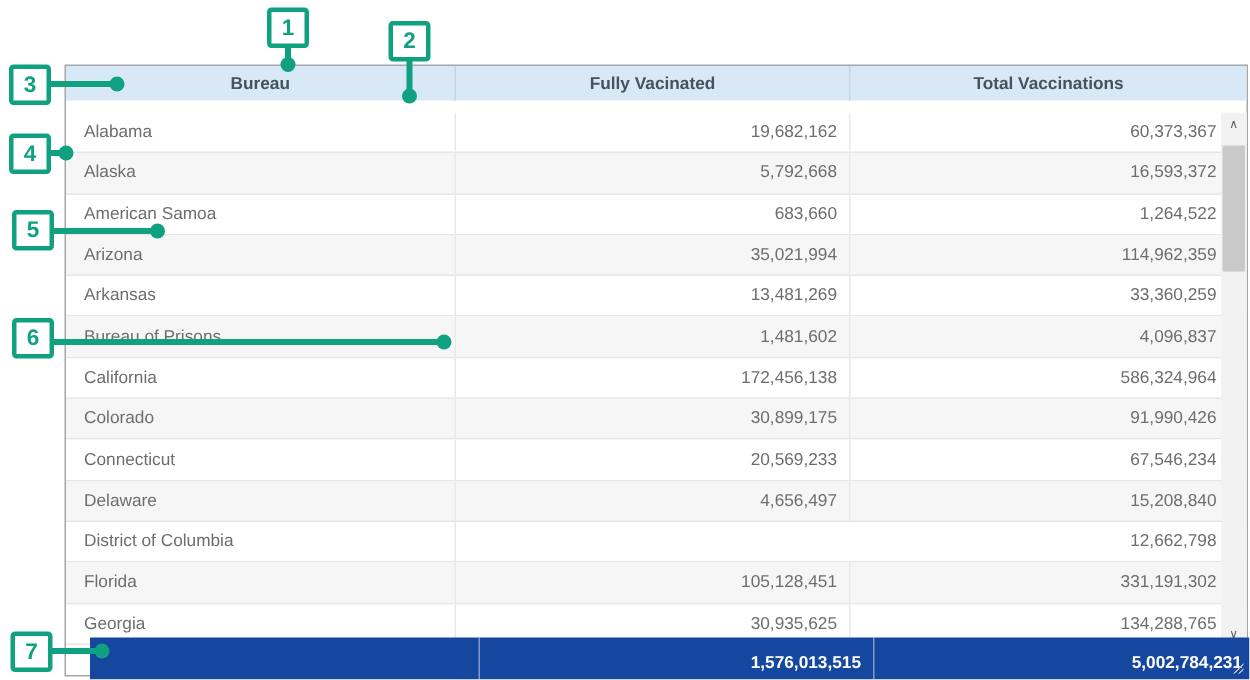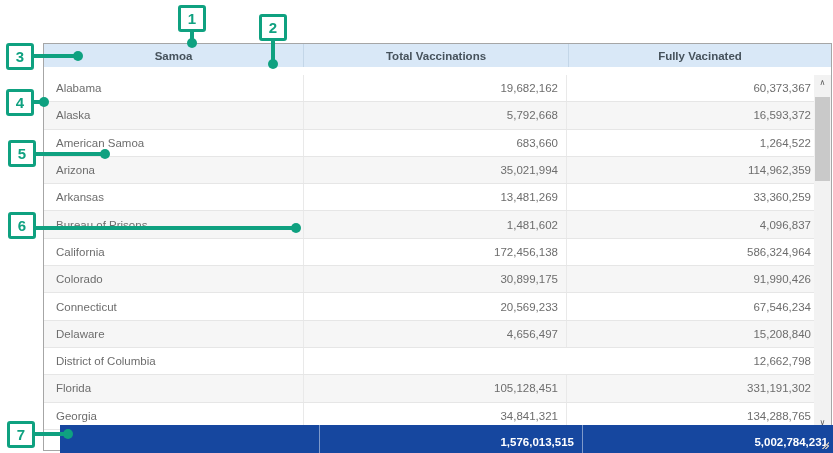--- a/index.html
+++ b/index.html
@@ -97,23 +97,23 @@
   .m7-dot{left:63px;top:429px;}
 </style>
 </head>
 <body>
 
 <div class="canvas">
 
   <div class="table">
 
     <div class="thead">
-      <div class="th th-1">Samoa</div>
+      <div class="th th-1">Bureau</div>
+      <div class="th th-2">Fully Vacinated</div>
       <div class="th th-3">Total Vaccinations</div>
-      <div class="th th-2">Fully Vacinated</div>
     </div>
 
     <div class="viewport">
       <div class="row">
         <div class="cell c1">Alabama</div>
         <div class="cell c2">19,682,162</div>
         <div class="cell c3">60,373,367</div>
       </div>
       <div class="row">
         <div class="cell c1">Alaska</div>
@@ -164,21 +164,21 @@
         <div class="cell c1">District of Columbia</div>
         <div class="cell c3">12,662,798</div>
       </div>
       <div class="row">
         <div class="cell c1">Florida</div>
         <div class="cell c2">105,128,451</div>
         <div class="cell c3">331,191,302</div>
       </div>
       <div class="row">
         <div class="cell c1">Georgia</div>
-        <div class="cell c2">34,841,321</div>
+        <div class="cell c2">30,935,625</div>
         <div class="cell c3">134,288,765</div>
       </div>
 
       <div class="vscroll">
         <div class="sbtn up">∧</div>
         <div class="sthumb"></div>
         <div class="sbtn down">∨</div>
       </div>
     </div>
 

